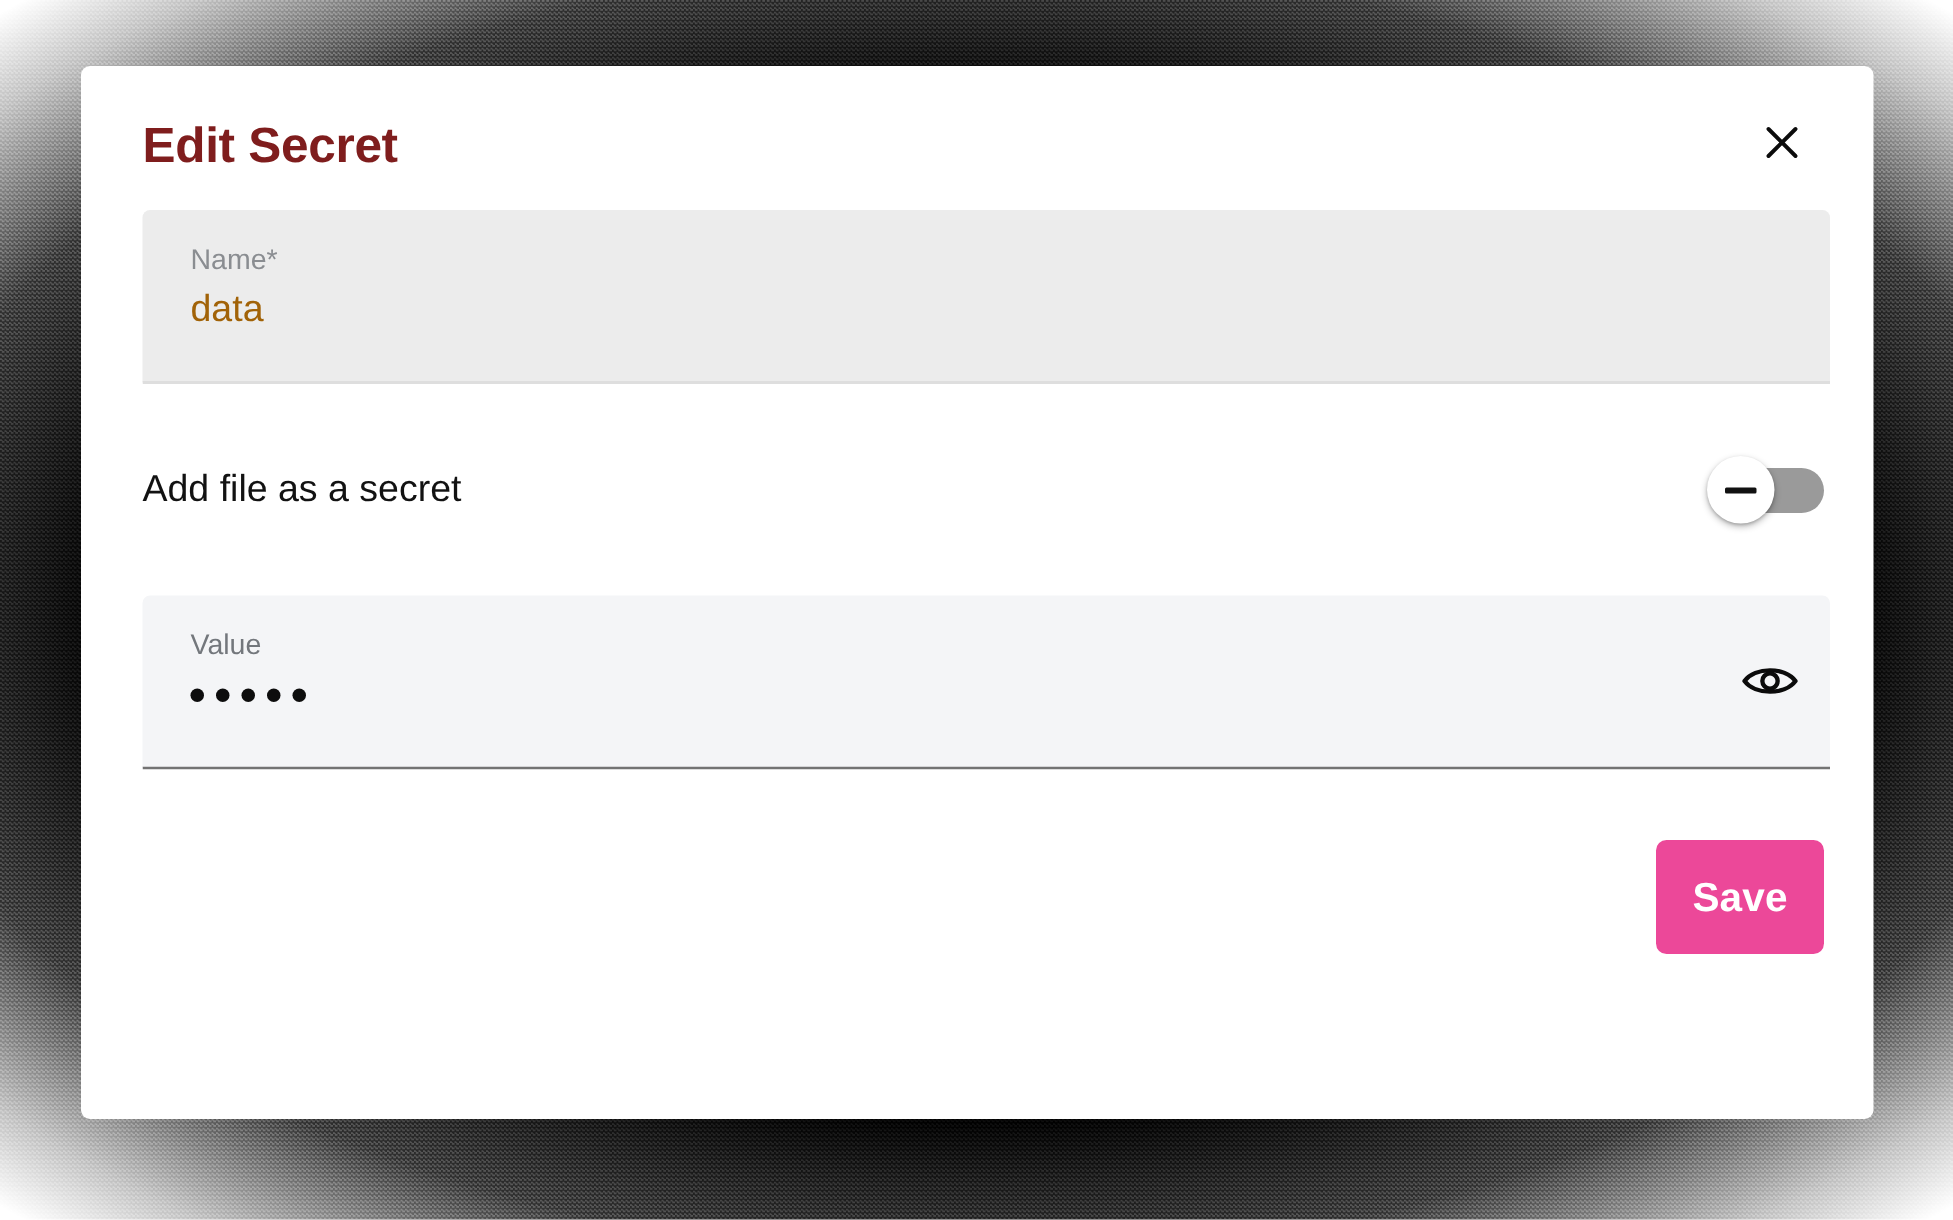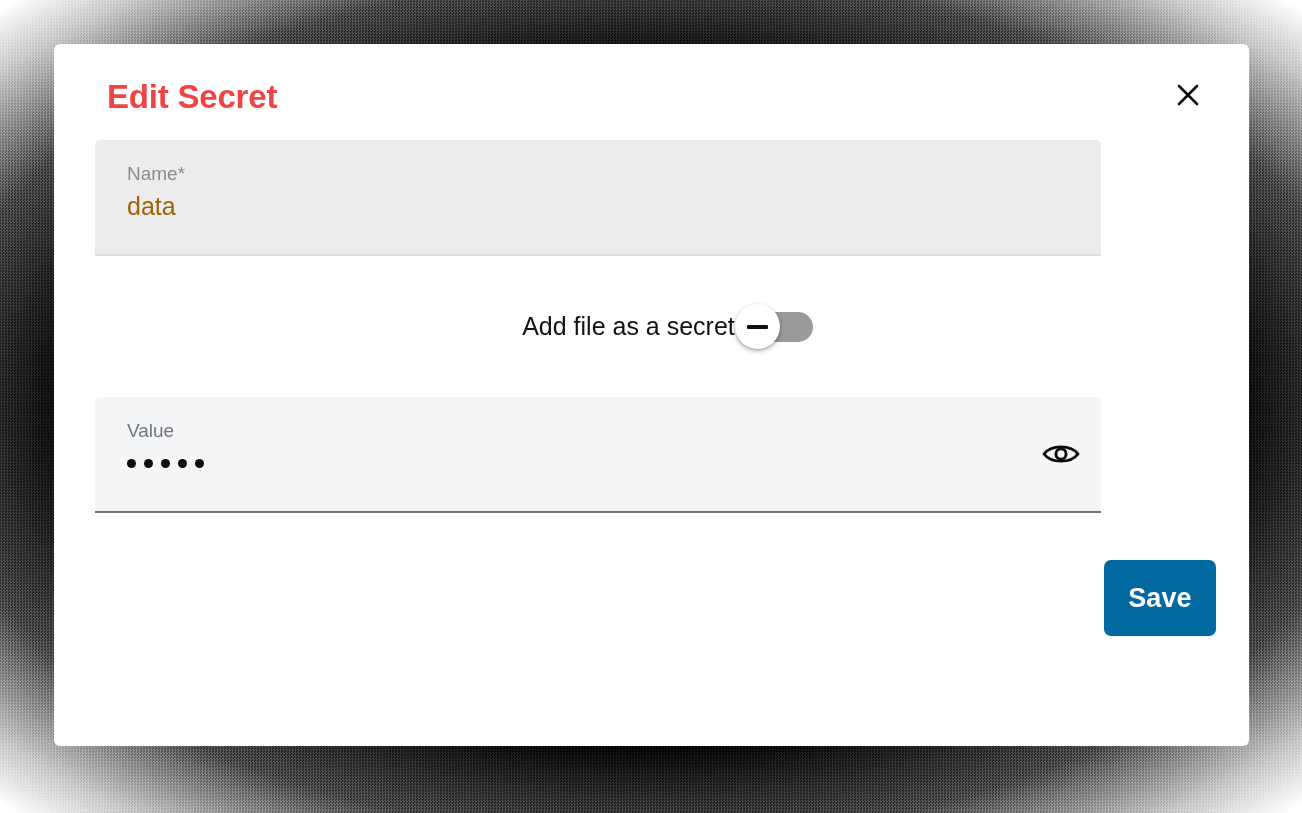--- a/index.html
+++ b/index.html
@@ -52,45 +52,45 @@
   .dialog-header {
     position: relative;
     height: 96px;
     display: flex;
     align-items: center;
     justify-content: space-between;
   }
   .dialog-title {
     font-size: 33px;
     font-weight: 700;
-    color: #ef4444;
+    color: #7f1d1d;
     letter-spacing: -0.2px;
     line-height: 1;
-    margin: 12px;
+    margin: 0;
     padding-top: 8px;
   }
   .close-button {
     background: none;
     border: none;
     padding: 0;
     width: 36px;
     height: 36px;
     display: flex;
     align-items: center;
     justify-content: center;
     cursor: pointer;
     margin-top: 6px;
     margin-right: 2px;
   }
   .close-button svg { display: block; }
 
   
   .field {
     position: relative;
-    width: 1006px;
+    width: 1125px;
     height: 116px;
     border-radius: 5px 5px 0 0;
     padding: 24px 26px 0 32px;
   }
   .field.disabled {
     background: #ececec;
     border-bottom: 2px solid #dedede;
   }
   .field.value-field {
     background: #f4f5f7;
@@ -142,22 +142,21 @@
     cursor: pointer;
   }
   .visibility-button svg { display: block; }
 
   
   .toggle-row {
     width: 1121px;
     height: 141px;
     display: flex;
     align-items: center;
-    justify-content: center;
-    margin-left: 12px;
+    justify-content: space-between;
   }
   .toggle-label {
     font-size: 25px;
     color: #121212;
     line-height: 1;
   }
   .switch {
     position: relative;
     width: 78px;
     height: 45px;
@@ -199,21 +198,21 @@
 
   
   .dialog-footer {
     width: 1121px;
     height: 170px;
     display: flex;
     align-items: center;
     justify-content: flex-end;
   }
   .save-button {
-    background: #0369a1;
+    background: #ec4899;
     color: #ffffff;
     border: none;
     border-radius: 7px;
     min-width: 112px;
     height: 76px;
     padding: 0 24px;
     font-family: "Liberation Sans", sans-serif;
     font-size: 27px;
     font-weight: 700;
     letter-spacing: 0.1px;

